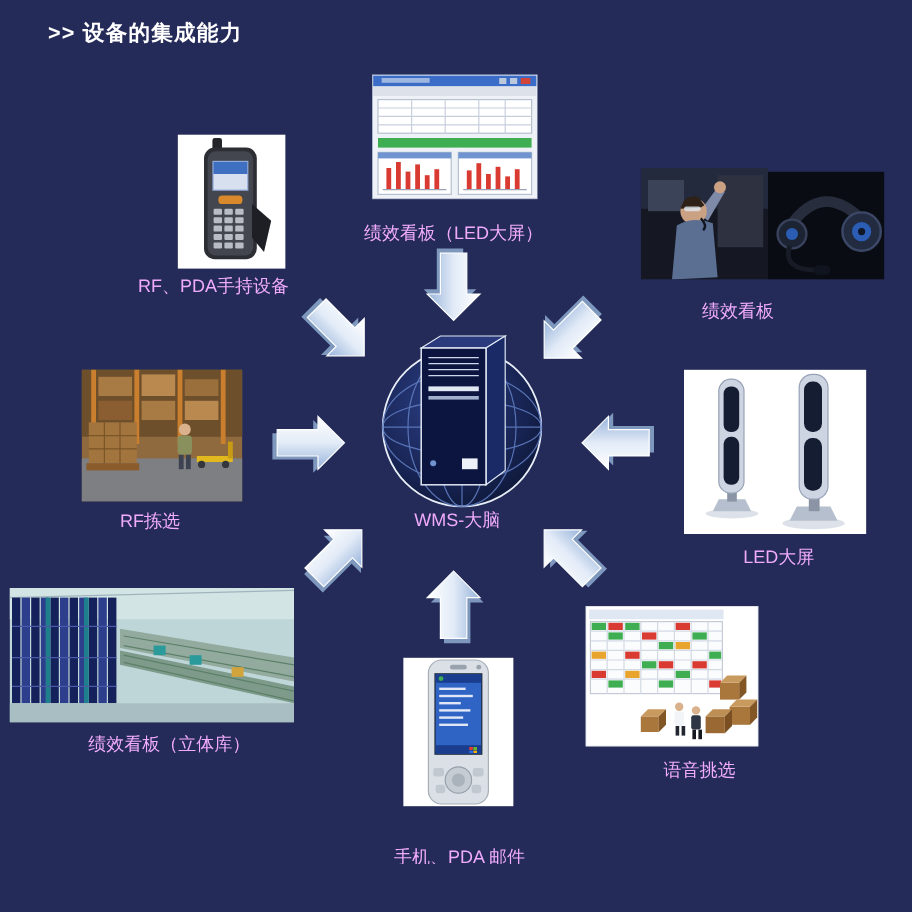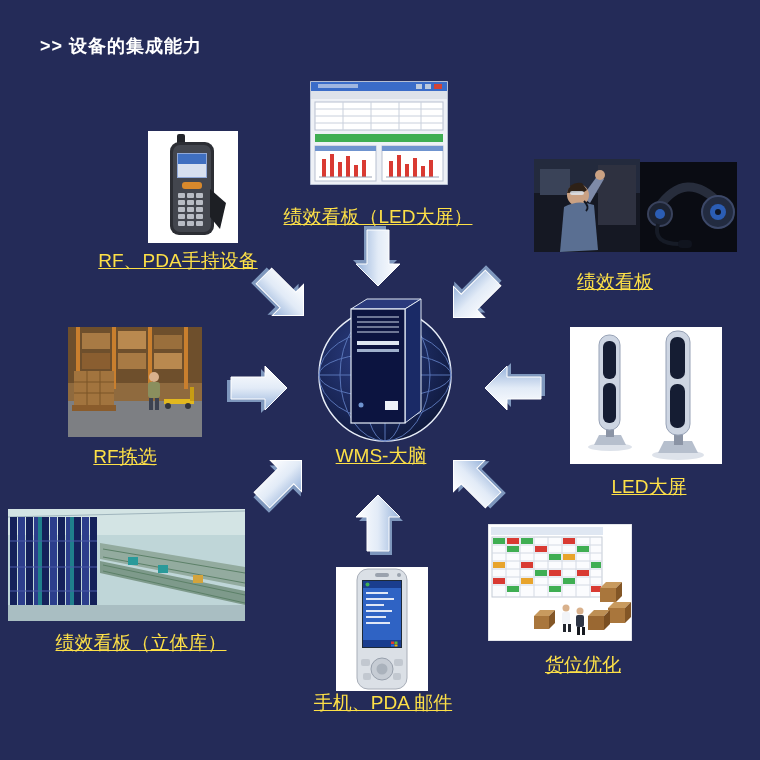--- a/index.html
+++ b/index.html
@@ -1,20 +1,20 @@
 <!DOCTYPE html>
 <html><head>
 <meta charset="utf-8">
 <style>
   * { margin:0; padding:0; box-sizing:border-box; }
   html,body { background:#242b58; }
   body { font-family:"Liberation Sans","DejaVu Sans",sans-serif; }
-  .canvas { position:relative; width:760px; height:720px; background:#242b58; overflow:hidden;margin-top:19px; }
+  .canvas { position:relative; width:760px; height:720px; background:#242b58; overflow:hidden; }
   .title { position:absolute; left:40px; top:15px; color:#ffffff; font-size:18px; font-weight:bold; letter-spacing:1px; }
-  .label { position:absolute; color:#fde047; font-size:19px; white-space:nowrap; transform:translateX(-50%);text-decoration:underline; }
+  .label { position:absolute; color:#f0abfc; font-size:15px; white-space:nowrap; transform:translateX(-50%); }
   .img { position:absolute; }
   .img svg { width:100%; height:100%; display:block; }
   .arrow { position:absolute; width:52px; height:66px; }
   .arrow svg { width:100%; height:100%; display:block; }
   .hub { position:absolute; left:303px; top:276px; width:164px; height:152px; }
   .hub svg { width:100%; height:100%; display:block; }
 </style>
 </head>
 <body>
 
@@ -266,21 +266,21 @@
       <rect x="55" y="77.5" width="3" height="2" fill="#2a6de0"></rect>
         <rect x="58.5" y="77.5" width="3" height="2" fill="#f0b400"></rect>
       <circle cx="46" cy="102" r="11" fill="#c6ccd4" stroke="#98a0ac"></circle>
       <circle cx="46" cy="102" r="5.5" fill="#aab2bc"></circle>
       <rect x="25" y="92" width="9" height="7" rx="2" fill="#c2c8d0"></rect>
       <rect x="58" y="92" width="9" height="7" rx="2" fill="#c2c8d0"></rect>
       <rect x="27" y="106" width="8" height="7" rx="2" fill="#c2c8d0"></rect>
       <rect x="57" y="106" width="8" height="7" rx="2" fill="#c2c8d0"></rect>
     </svg>
   </div>
-  <div class="label" style="left:383px; top:671px;text-align:center;">手机、PDA 邮件</div>
+  <div class="label" style="left:383px; top:705px;text-align:center;">手机、PDA 邮件</div>
 
   <div class="img" style="left:488px; top:505px; width:144px; height:117px;">
     <svg viewBox="0 0 144 117">
       <rect width="144" height="117" fill="#ffffff" stroke="#c8cdd6"></rect>
       <rect x="3" y="3" width="112" height="8" fill="#dfe7f2"></rect>
       <rect x="4" y="13" width="110" height="60" fill="#fbfcfe" stroke="#c4cbd6"></rect>
       <g stroke="#d4dae4">
         <line x1="18" y1="13" x2="18" y2="73"></line>
           <line x1="32" y1="13" x2="32" y2="73"></line>
           <line x1="46" y1="13" x2="46" y2="73"></line>
@@ -343,21 +343,21 @@
           <rect x="74" y="88" width="8" height="12" rx="2" fill="#f2f4f8"></rect>
           <rect x="75" y="100" width="3" height="8" fill="#22262e"></rect>
           <rect x="80" y="100" width="3" height="8" fill="#22262e"></rect>
         <circle cx="92" cy="87" r="3.5" fill="#d9b18c"></circle>
           <rect x="88" y="91" width="8" height="12" rx="2" fill="#2e3545"></rect>
           <rect x="89" y="103" width="3" height="8" fill="#15181e"></rect>
           <rect x="94" y="103" width="3" height="8" fill="#15181e"></rect>
       </g>
     </svg>
   </div>
-  <div class="label" style="left:583px; top:633px;">货位优化</div>
+  <div class="label" style="left:583px; top:633px;">语音挑选</div>
 
   <div class="arrow" style="left:352px; top:205px; transform:rotate(180deg);">
     <svg viewBox="0 0 52 66">
         <polygon points="29,8 51,30 40,30 40,64 18,64 18,30 7,30" fill="#7e97bd"></polygon>
         <polygon points="26,4 48,26 37,26 37,60 15,60 15,26 4,26" fill="url(#ag1)" stroke="#ffffff"></polygon>
       </svg>
   </div>
   <div class="arrow" style="left:352px; top:472px; transform:rotate(0deg);">
     <svg viewBox="0 0 52 66">
         <polygon points="29,8 51,30 40,30 40,64 18,64 18,30 7,30" fill="#7e97bd"></polygon>

